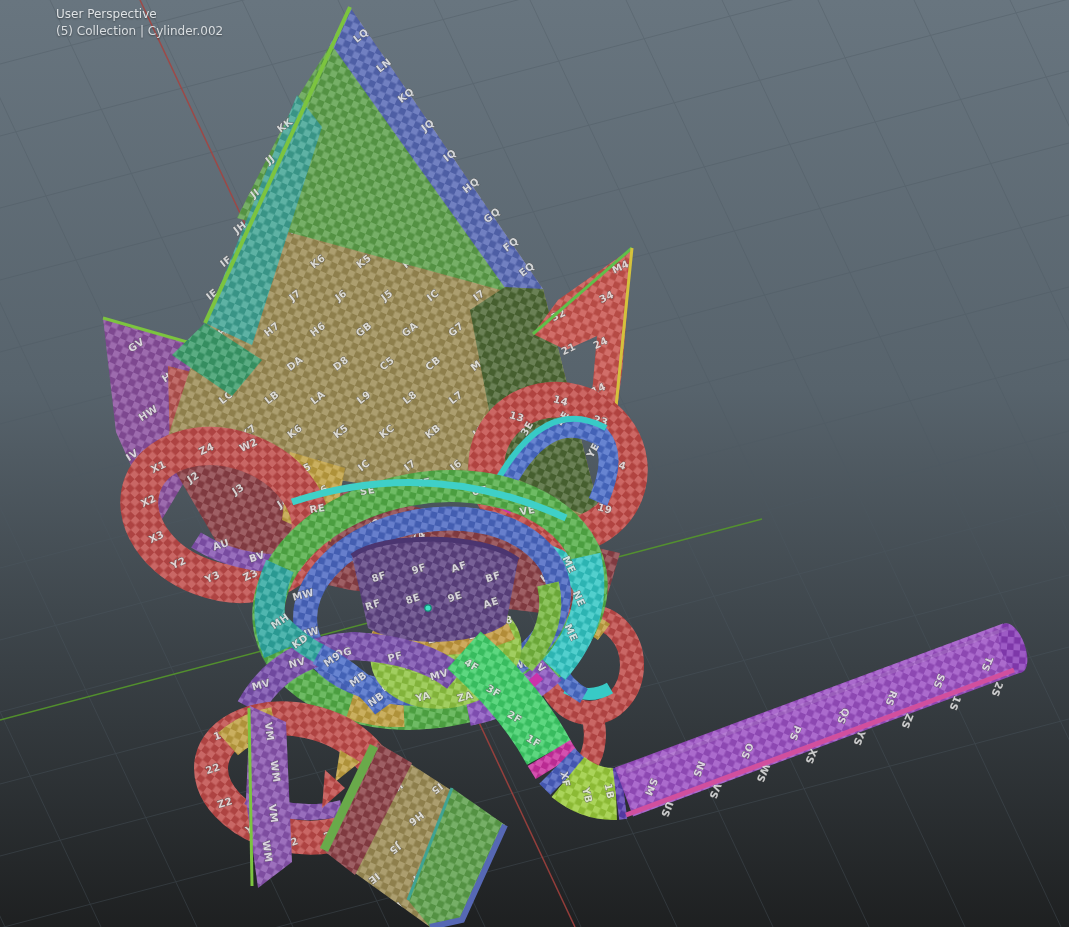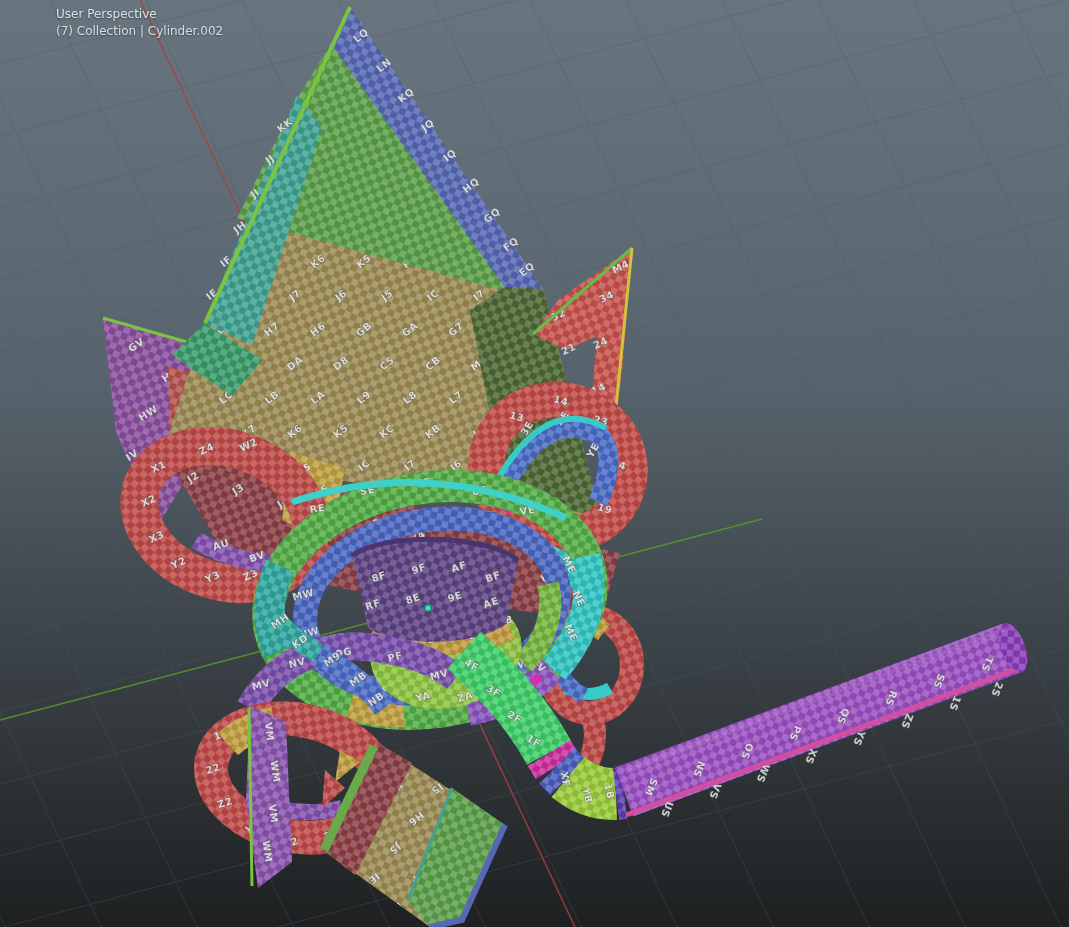--- a/index.html
+++ b/index.html
@@ -548,15 +548,15 @@
         </g>
         <ellipse fill="#8a3cba" cx="1013" cy="648" rx="12" ry="26" transform="rotate(-20 1013 648)"></ellipse>
         <ellipse fill="url(#chk)" cx="1013" cy="648" rx="12" ry="26" transform="rotate(-20 1013 648)"></ellipse>
         <path fill="none" stroke="#d14f9e" stroke-width="5" d="M626,815 L1014,670"></path>
         <path fill="none" stroke="rgba(255,255,255,0.12)" stroke-width="4" d="M626,772 L1008,628"></path>
       </g>
       <circle cx="428" cy="608" r="3.2" fill="#3fe3c4" stroke="#128872" stroke-width="1.2"></circle>
     </svg>
   <div class="hud">
     <div class="line1">User Perspective</div>
-    <div class="line2">(7) Collection | Cylinder.002</div>
+    <div class="line2">(5) Collection | Cylinder.002</div>
   </div>
 </div>
 
 </body></html>

